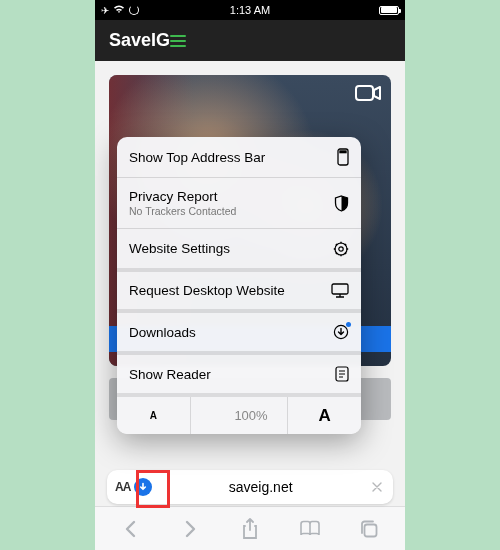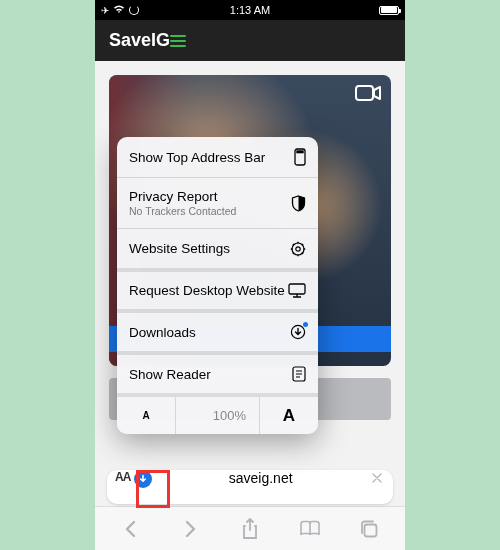--- a/index.html
+++ b/index.html
@@ -95,21 +95,21 @@
     height:42px;
     background:#b9bbbe;
     border-radius:4px;
   }
 
   
   .aa-panel {
     position: absolute;
     top: 137px;
     left: 22px;
-    width: 201px;
+    width: 244px;
     background: rgba(245,245,247,0.98);
     border-radius: 10px;
     box-shadow: 0 8px 30px rgba(0,0,0,0.35);
     z-index: 20;
     overflow:hidden;
     backdrop-filter: blur(2px);
   }
   .aa-row {
     display:flex;
     align-items:center;
@@ -147,21 +147,21 @@
 
   
   .address-bar {
     position:absolute;
     bottom:46px;
     left:12px; right:12px;
     height:34px;
     background:#fff;
     border-radius:10px;
     display:flex;
-    align-items:flex-start;
+    align-items:center;
     padding:0 8px;
     box-shadow:0 1px 3px rgba(0,0,0,0.15);
     z-index:10;
   }
   .aa-btn { font-size:12px; font-weight:600; color:#333; letter-spacing:-1px;}
   .dl-badge {
     width:18px; height:18px; border-radius:50%;
     background:#1a73e8;
     display:flex; align-items:center; justify-content:center;
     margin-left:4px;

